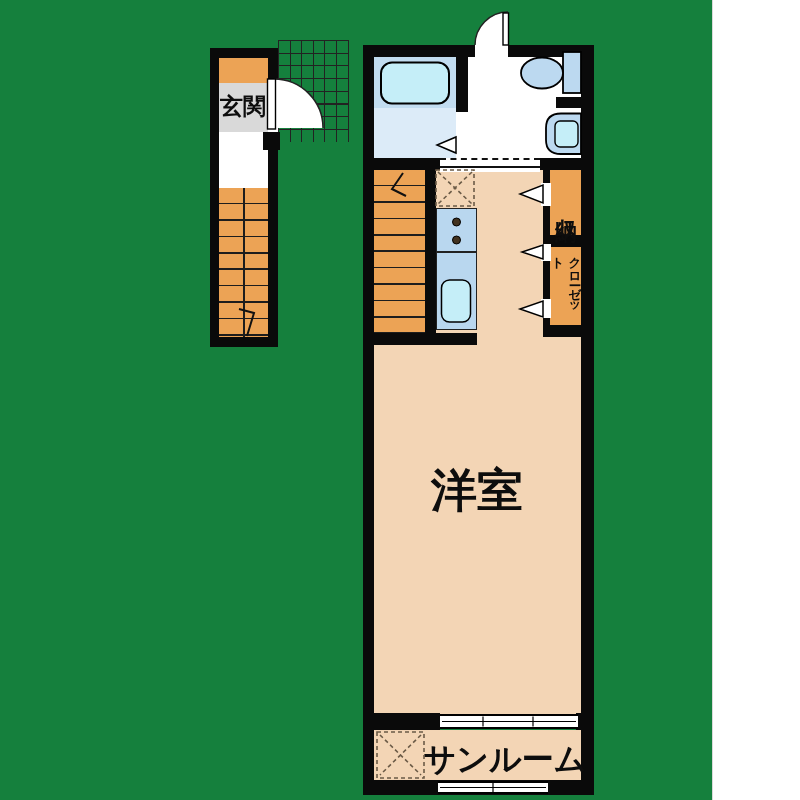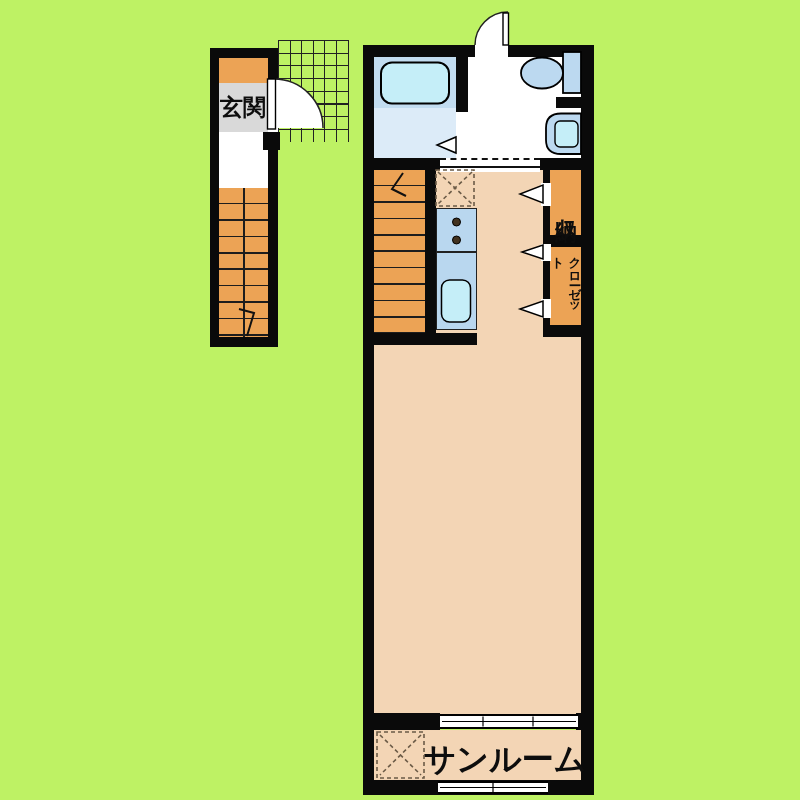--- a/index.html
+++ b/index.html
@@ -1,18 +1,18 @@
 <!DOCTYPE html>
 <html style="--wall: #0a0a0a; --wood: #eca355; --room: #f3d5b5; --entrance-gray: #d9d9d9; --bath-top: #c2dcf0; --bath-floor: #dcebf8; --fixture-blue: #bcd9f0; --water-cyan: #c5eef8; --counter-blue: #b9d7ef; --dash-brown: #6b5b47;"><head>
 <meta charset="utf-8">
 <style>
   html,body{margin:0;padding:0;background:#fff;}
   #plan{
-    position:relative;width:800px;height:800px;background:#bef264;overflow:hidden;
-    font-family:Liberation Sans, sans-serif;
+    position:relative;width:712px;height:800px;background:#15803d;overflow:hidden;
+    font-family:Liberation Serif, serif;
     outline:1px solid #d9d9d9;
   }
   .abs{position:absolute;}
   .wall{position:absolute;background:var(--wall);}
   .lbl{position:absolute;color:#0d0d0d;font-weight:bold;text-align:center;}
   .vlbl{
     position:absolute;color:#0d0d0d;font-weight:bold;
     writing-mode:vertical-rl;text-orientation:upright;
     display:flex;align-items:center;justify-content:center;
   }
@@ -83,20 +83,21 @@
   <div class="abs" style="left:550px;top:170px;width:31px;height:65px;background:var(--wood);"></div>
   <div class="wall" style="left:543px;top:235px;width:38px;height:12px;"></div>
   <div class="abs" style="left:550px;top:247px;width:31px;height:78px;background:var(--wood);"></div>
   <div class="wall" style="left:543px;top:325px;width:38px;height:12px;"></div>
   <div class="abs" style="left:541px;top:183px;width:10px;height:23px;background:#fff;"></div>
   <div class="abs" style="left:541px;top:244px;width:10px;height:17px;background:#fff;"></div>
   <div class="abs" style="left:541px;top:299px;width:10px;height:19px;background:#fff;"></div>
   <div class="vlbl" style="left:551px;top:172px;width:30px;height:62px;font-size:22px;letter-spacing:2px;">収納</div>
   <div class="vlbl" style="left:551px;top:248px;width:30px;height:76px;font-size:12.5px;letter-spacing:1px;">クローゼット</div>
 
+  <div class="lbl" style="left:374px;top:460px;width:206px;font-size:46px;">洋室</div>
 
   <div class="wall" style="left:363px;top:713px;width:77px;height:17px;"></div>
   <div class="wall" style="left:576px;top:713px;width:6px;height:17px;"></div>
   <div class="win" style="left:440px;top:714px;width:138px;height:15px;box-sizing:border-box;"></div>
   <div class="lbl" style="left:420px;top:738px;width:170px;font-size:32px;">サンルーム</div>
   <div class="win" style="left:438px;top:781px;width:110px;height:13px;box-sizing:border-box;"></div>
 
   <svg width="800" height="800" viewBox="0 0 800 800">
 
     <path d="M274,79 A49,49 0 0 1 323,128 L274,128 Z" fill="#ffffff"></path>

